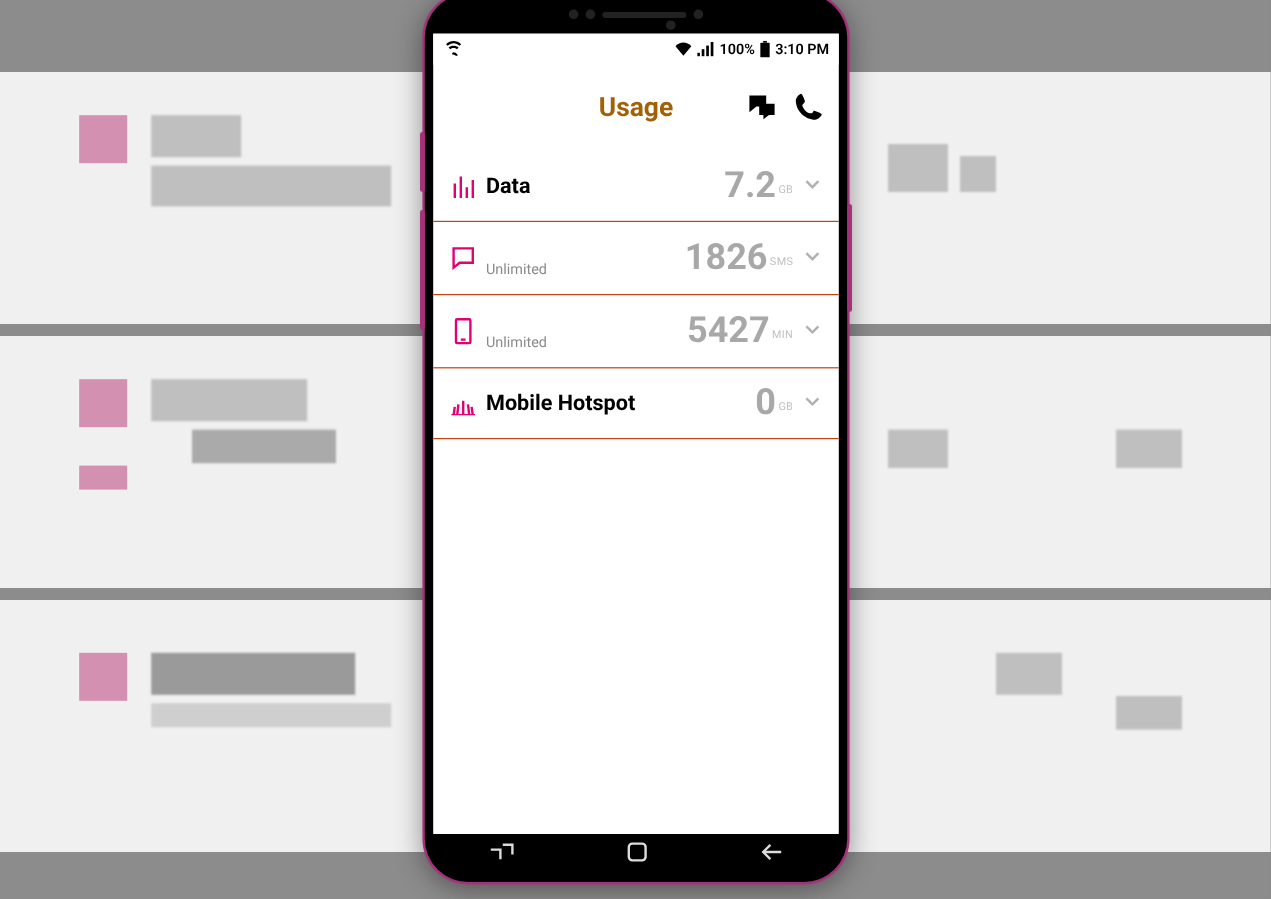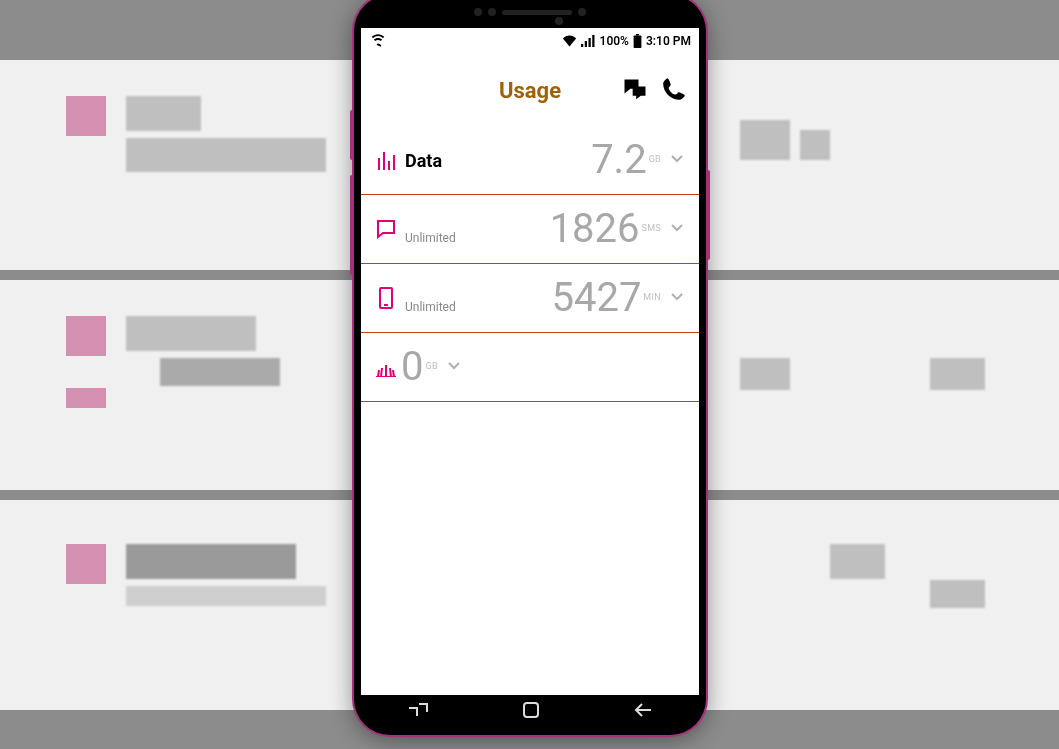--- a/index.html
+++ b/index.html
@@ -47,21 +47,21 @@
     
     .rows { flex:1; }
     .row { display:flex; align-items:center; padding:14px 14px 14px 10px;
            border-bottom:1px solid #c2410c; }
     .row .ricon { width:30px; display:flex; justify-content:center;}
     .row .ricon svg { stroke:#e20074; }
     .row .rmain { flex:1; padding-left:4px;}
     .row .rmain .lbl { font-size:18px; font-weight:700; color:#000;}
     .row .rmain .sub { font-size:12px; color:#8a8a8a; margin-top:18px;}
     .row .val { display:flex; align-items:flex-start; gap:2px;}
-    .row .val .num { font-size:40px; font-weight:400; color:#a8a8a8; line-height:1;}
+    .row .val .num { font-size:30px; font-weight:700; color:#a8a8a8; line-height:1;}
     .row .val .unit { font-size:9px; color:#c0c0c0; margin-top:14px; letter-spacing:0.3px;}
     .row .chev { margin-left:8px; color:#b0b0b0;}
 
     
     .tabs { height:46px; background:#000; display:flex; }
     .tabs .tab { flex:1; display:flex; align-items:center; justify-content:center;
                  color:#fff; font-size:12px; font-weight:700; letter-spacing:0.3px; position:relative;}
     .tabs .tab.active::before{ content:""; position:absolute; top:0; left:6px; right:6px; height:3px;
                  background:#e20074;}
 
@@ -229,20 +229,23 @@
       <div class="row">
         <div class="ricon">
           <svg width="20" height="20" viewBox="0 0 20 20" fill="none" stroke-width="2">
             <line x1="10" y1="20" x2="10" y2="8"></line>
             <line x1="5" y1="20" x2="6" y2="11"></line>
               <line x1="15" y1="20" x2="14" y2="11"></line>
             <line x1="2" y1="20" x2="3" y2="13"></line>
               <line x1="18" y1="20" x2="17" y2="13"></line>
             <line x1="0" y1="20" x2="20" y2="20"></line>
           </svg>
+        </div>
+        <div class="rmain">
+          <div class="lbl">Mobile Hotspot</div>
         </div>
         <div class="val">
           <span class="num">0</span>
           <span class="unit">GB</span>
         </div>
         <span class="chev">
           <svg width="16" height="16" viewBox="0 0 16 16" fill="none" stroke="#b0b0b0" stroke-width="2">
               <polyline points="3,6 8,11 13,6"></polyline>
             </svg>
         </span>

